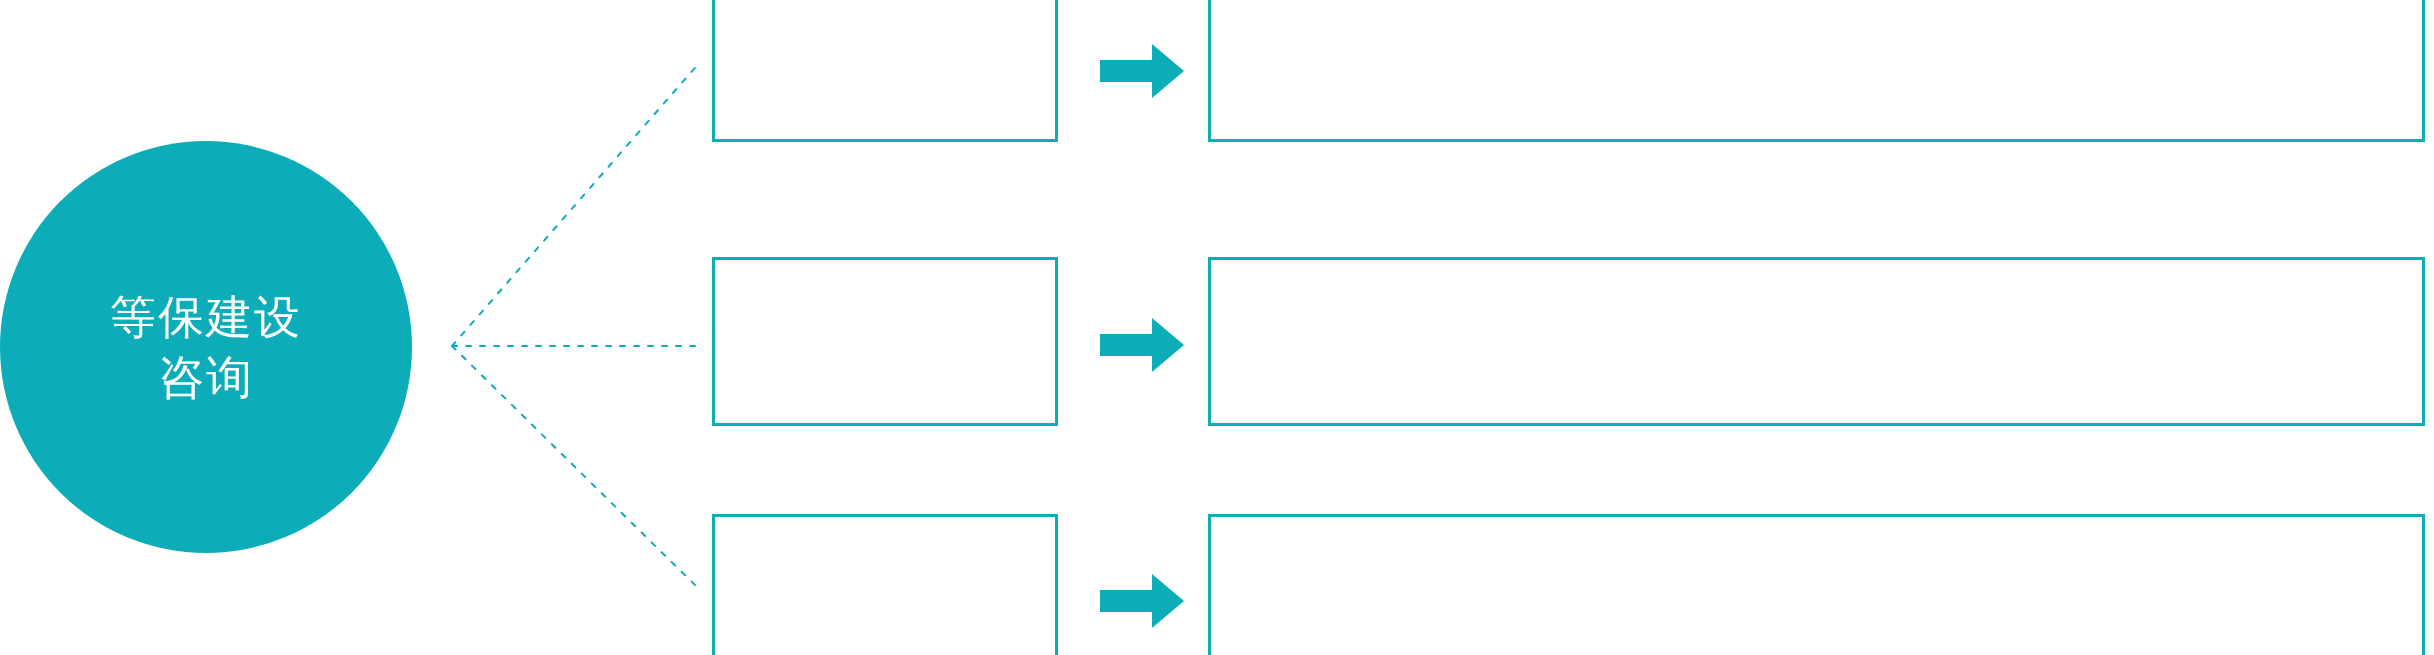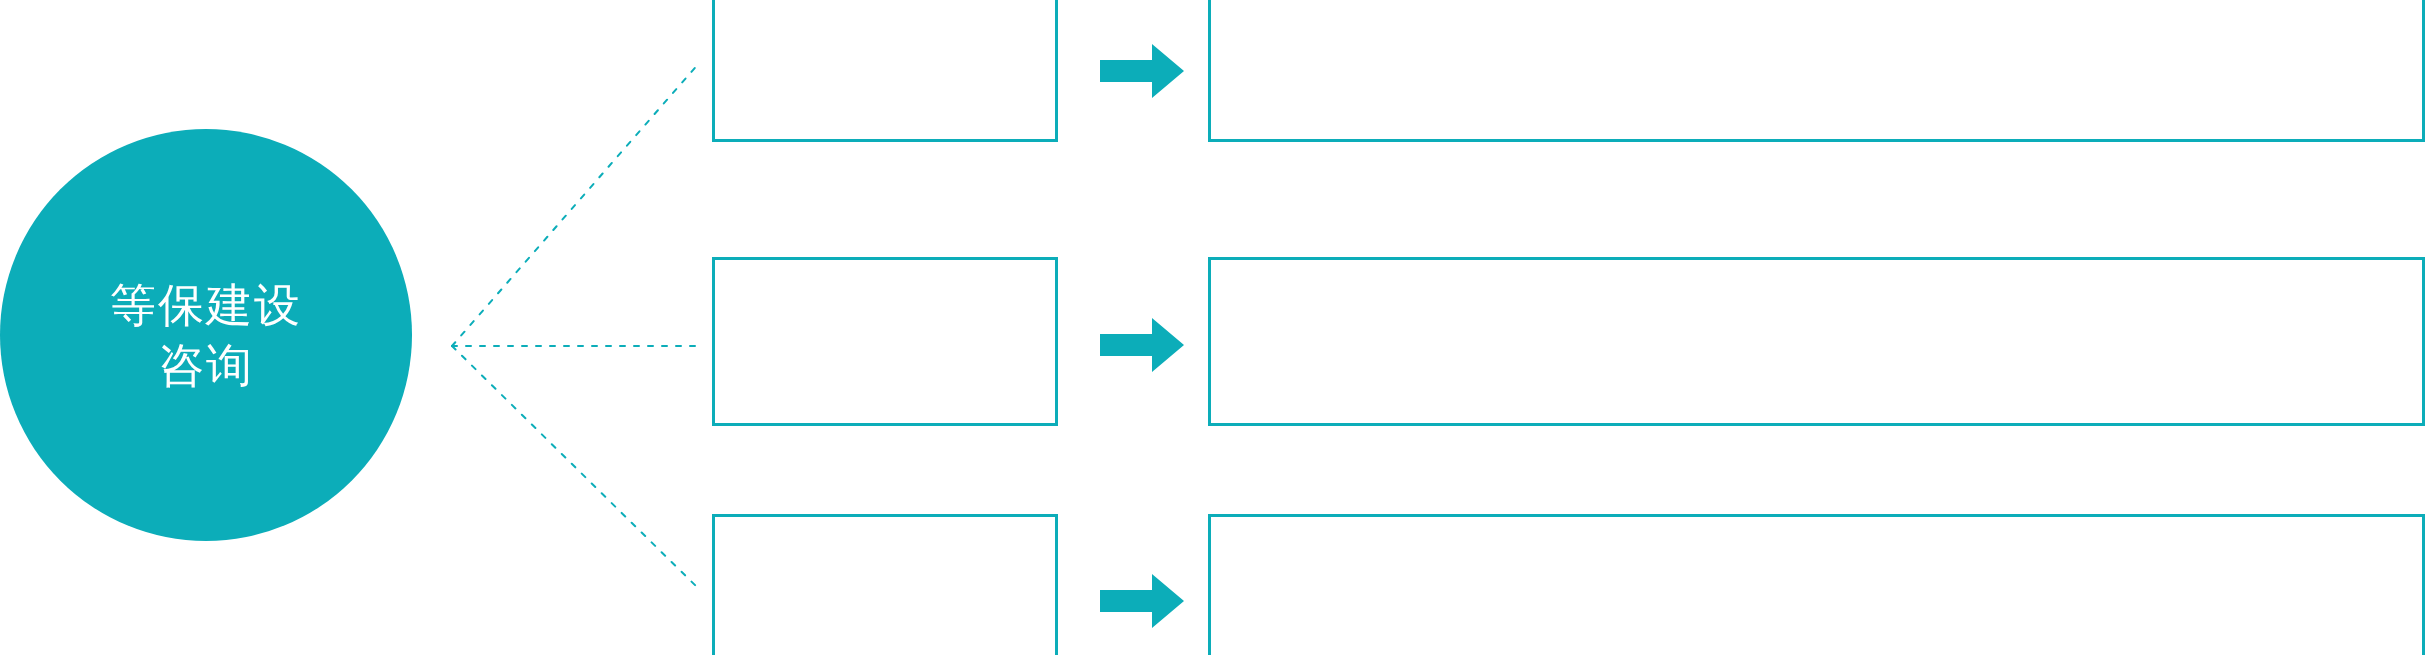--- a/index.html
+++ b/index.html
@@ -15,21 +15,21 @@
     width: 2434px;
     height: 655px;
     background: #ffffff;
     overflow: hidden;
   }
 
   
   .hub-circle {
     position: absolute;
     left: 0px;
-    top: 129px;
+    top: 141px;
     width: 412px;
     height: 412px;
     border-radius: 50%;
     background: #0CADB9;
     display: flex;
     flex-direction: column;
     align-items: center;
     justify-content: center;
     box-sizing: border-box;
   }

